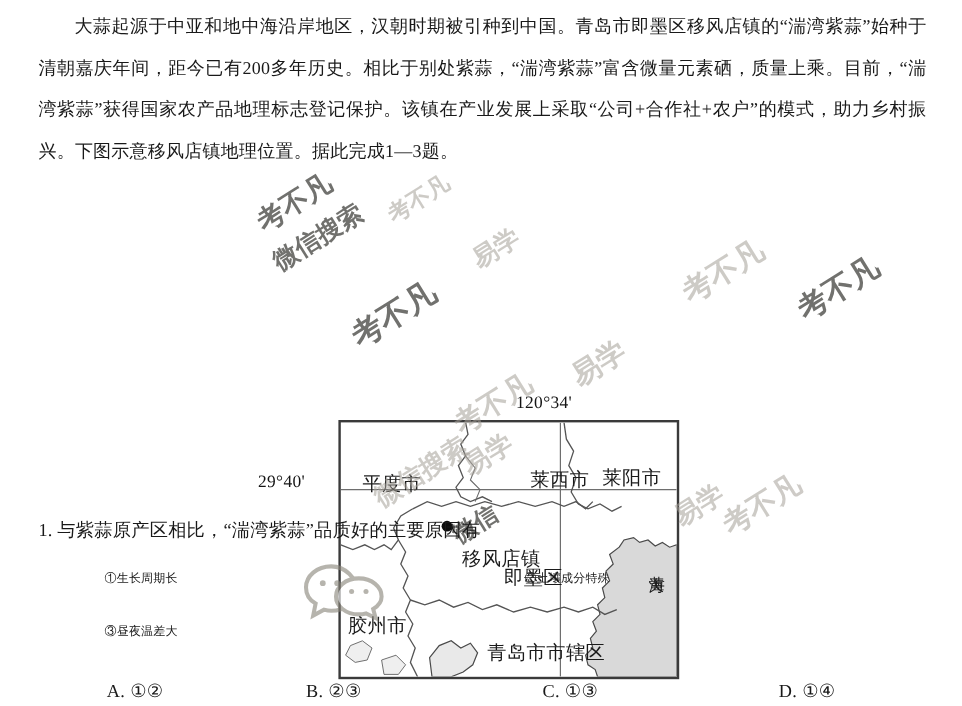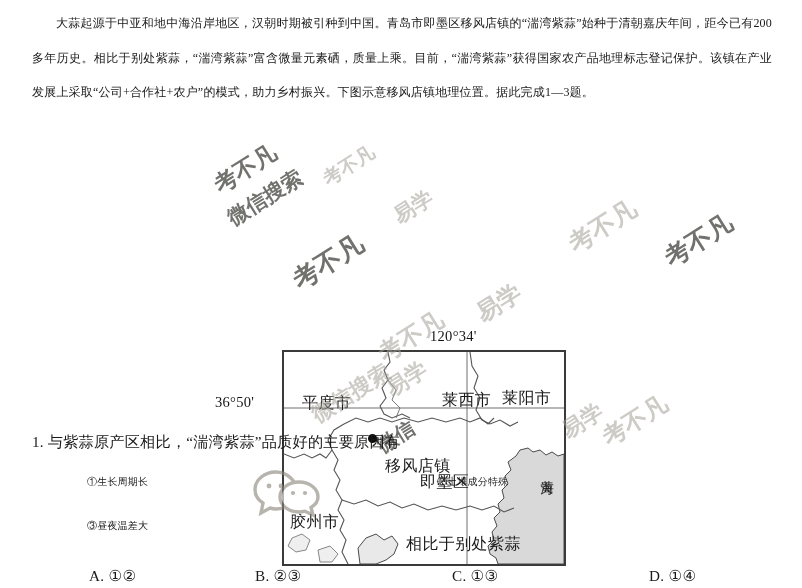--- a/index.html
+++ b/index.html
@@ -18,21 +18,21 @@
 
   
   .passage {
     position: absolute;
     left: 32px;
     top: 6px;
     width: 740px;
   }
   .passage p {
     margin: 0;
-    font-size: 12px;
+    font-size: 15px;
     line-height: 34.5px;
     text-align: justify;
     text-justify: inter-ideograph;
     text-indent: 2em;
     letter-spacing: 0.2px;
     color: #191919;
   }
 
   
   .figure {
@@ -160,21 +160,21 @@
 </head>
 <body>
 
 <div class="passage">
   <p>大蒜起源于中亚和地中海沿岸地区，汉朝时期被引种到中国。青岛市即墨区移风店镇的“湍湾紫蒜”始种于清朝嘉庆年间，距今已有200多年历史。相比于别处紫蒜，“湍湾紫蒜”富含微量元素硒，质量上乘。目前，“湍湾紫蒜”获得国家农产品地理标志登记保护。该镇在产业发展上采取“公司+合作社+农户”的模式，助力乡村振兴。下图示意移风店镇地理位置。据此完成1—3题。</p>
 </div>
 
 <div class="figure">
 
   <div class="lon-label">120°34'</div>
-  <div class="lat-label">36°50'</div>
+  <div class="lat-label">29°40'</div>
 
   <div class="map-frame">
     <svg class="map-svg" viewBox="0 0 280 212" preserveAspectRatio="none">
 
       <path fill="#d9d9d9" stroke="#4a4a4a" stroke-width="1" d="M232,104 L236,98 L244,96 L249,100 L256,98 L262,103 L268,100
                L274,104 L280,102 L280,212 L214,212 L212,206 L206,202
                L204,194 L210,188 L208,180 L213,174 L210,166 L216,160
                L214,152 L220,146 L218,138 L224,132 L221,124 L227,118
                L224,110 Z"></path>
 
@@ -214,21 +214,21 @@
 
     <div class="place" style="left:18px; top:41px;">平度市</div>
     <div class="place" style="left:138px; top:38px;margin-left:20px;">莱西市</div>
     <div class="place" style="left:218px; top:36px;">莱阳市</div>
 
     <span class="town-dot" style="left:84px; top:82px;"></span>
     <div class="place" style="left:101px; top:80px;margin-top:24px;">移风店镇</div>
 
     <div class="place" style="left:136px; top:120px;">即墨区</div>
     <div class="place" style="left:6px; top:160px;">胶州市</div>
-    <div class="place" style="left:122px; top:182px;">相比于别处紫蒜</div>
+    <div class="place" style="left:122px; top:182px;">青岛市市辖区</div>
 
     <div class="place sea" style="left:252px; top:118px; writing-mode:vertical-rl; line-height:1.55;">黄海</div>
   </div>
 </div>
 
 <div id="watermark-layer">
     <div class="wm wm-dark" style="left: 208px; top: 174px; font-size: 23px; transform: rotate(-32deg); transform-origin: left top;">考不凡</div>
     <div class="wm wm-light" style="left: 318px; top: 170px; font-size: 19px; transform: rotate(-32deg); transform-origin: left top;">考不凡</div>
     <div class="wm wm-dark" style="left: 222px; top: 208px; font-size: 21px; transform: rotate(-32deg); transform-origin: left top;">微信搜索</div>
     <div class="wm wm-light" style="left: 388px; top: 206px; font-size: 21px; transform: rotate(-32deg); transform-origin: left top;">易学</div>

